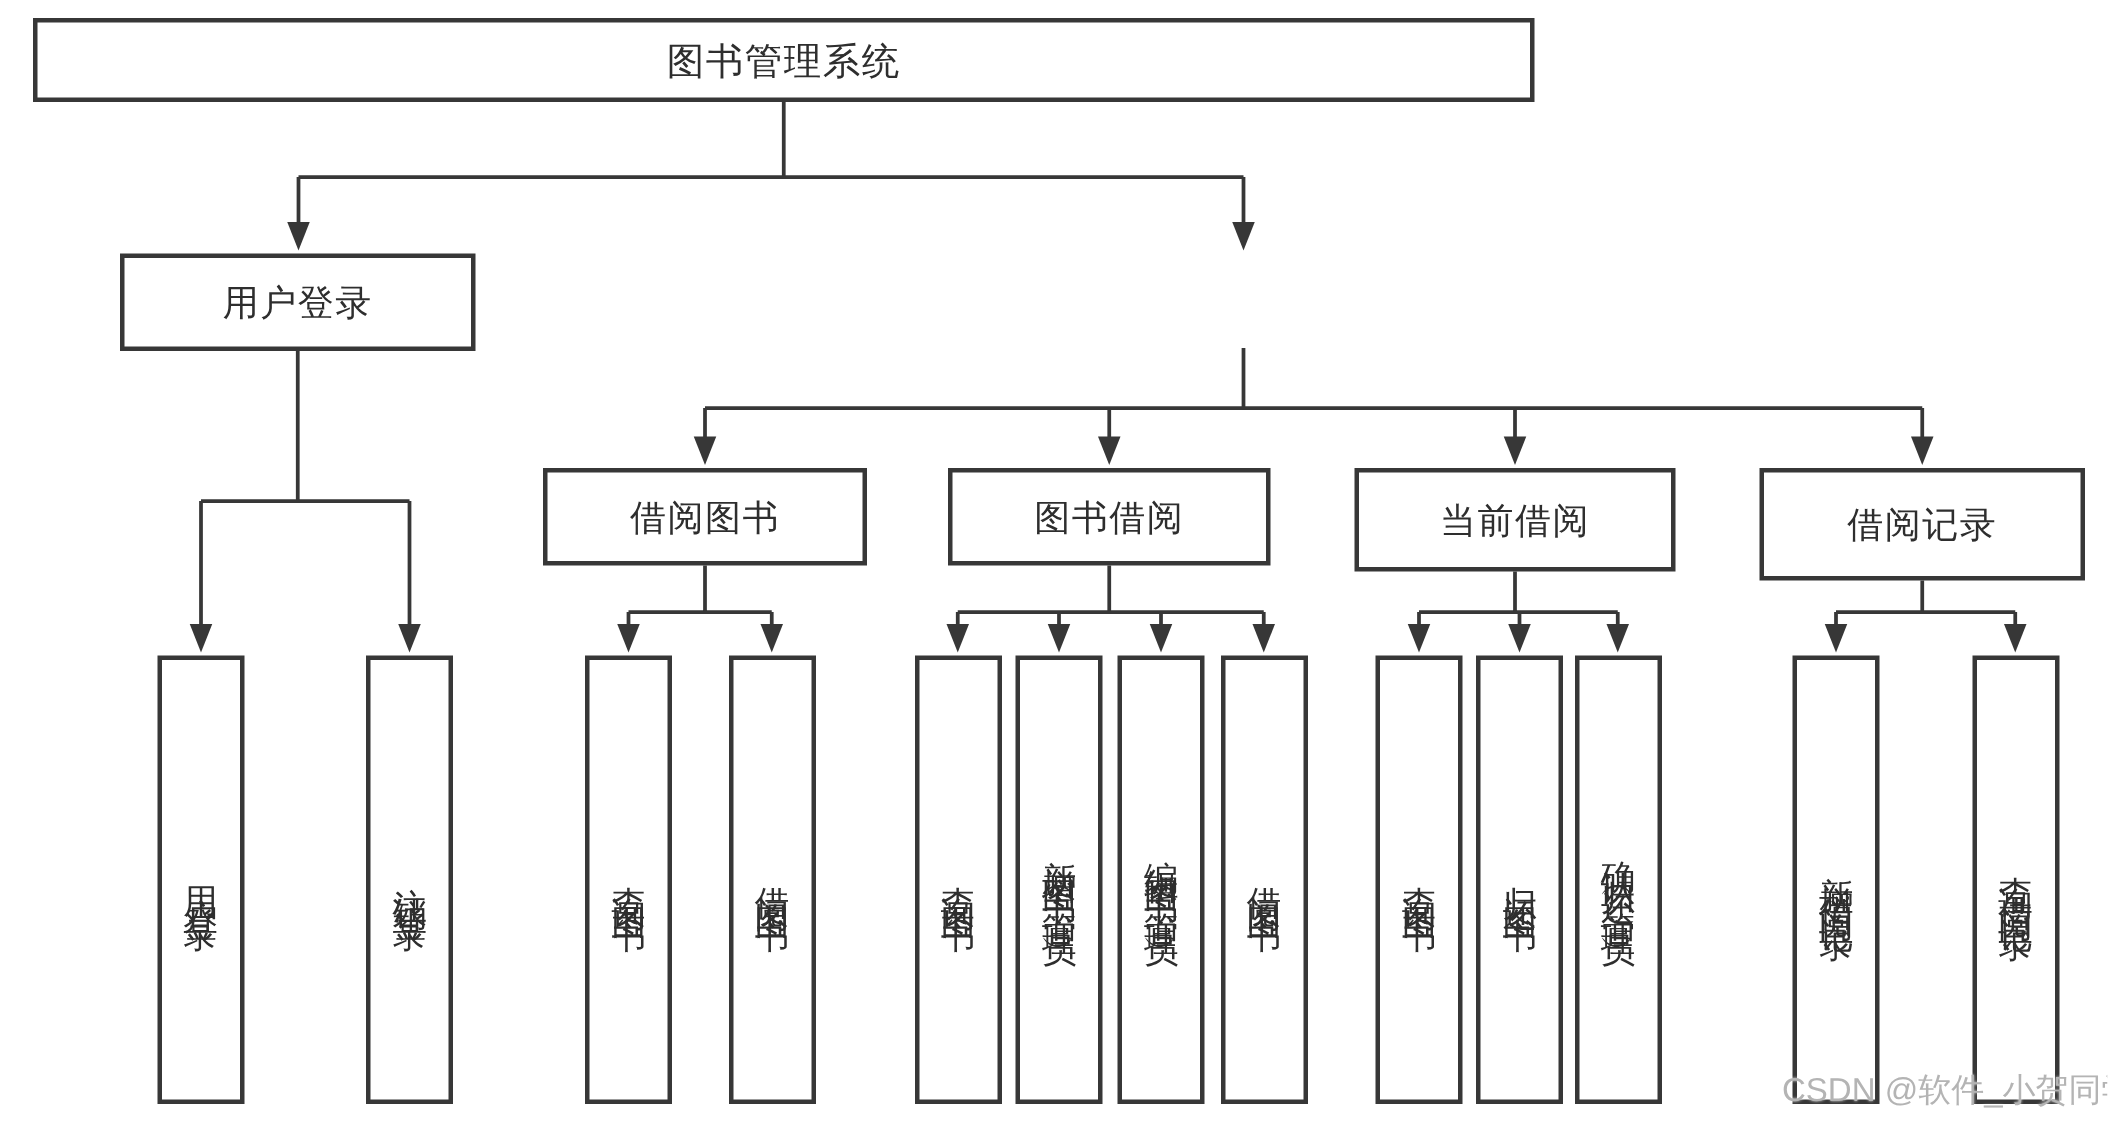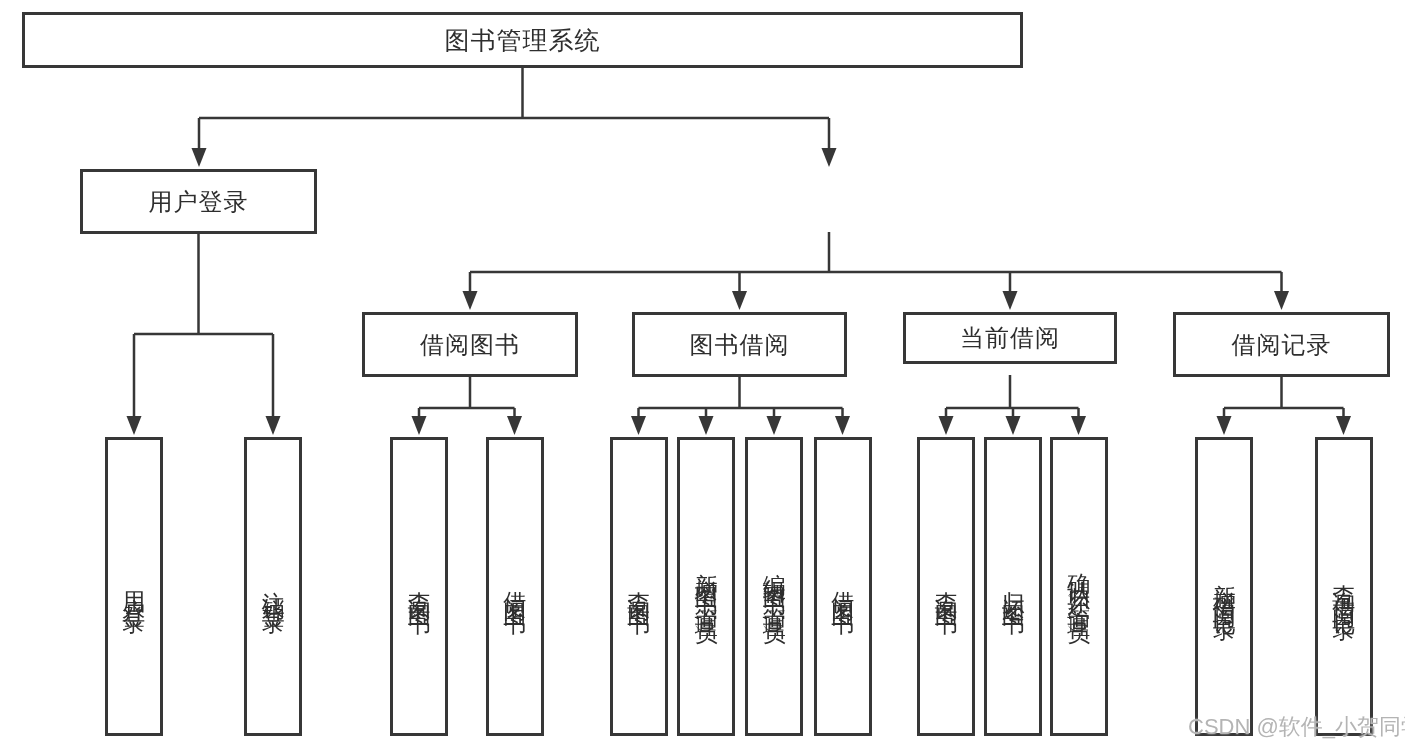--- a/index.html
+++ b/index.html
@@ -76,22 +76,22 @@
       <polygon points="1336,416 1351,416 1343.5,435"></polygon>
     </g>
   </svg>
 
   <div class="node root-node" style="left:22px;top:12px;width:1001px;height:56px;">图书管理系统</div>
 
   <div class="node branch-node" style="left:80px;top:169px;width:237px;height:65px;">用户登录</div>
 
   <div class="node branch-node" style="left:362px;top:312px;width:216px;height:65px;">借阅图书</div>
   <div class="node branch-node" style="left:632px;top:312px;width:215px;height:65px;text-align:right;">图书借阅</div>
-  <div class="node branch-node" style="left:903px;top:312px;width:214px;height:52px;">当前借阅</div>
-  <div class="node branch-node" style="left:1173px;top:312px;width:217px;height:65px;">借阅记录</div>
+  <div class="node branch-node" style="left:903px;top:312px;width:214px;height:69px;">当前借阅</div>
+  <div class="node branch-node" style="left:1173px;top:312px;width:217px;height:75px;">借阅记录</div>
 
   <div class="node leaf-node" style="left:104.5px;top:437px;width:58px;height:299px;">用户登录</div>
   <div class="node leaf-node" style="left:244px;top:437px;width:58px;height:299px;">注销登录</div>
 
   <div class="node leaf-node" style="left:390px;top:437px;width:58px;height:299px;">查询图书</div>
   <div class="node leaf-node" style="left:485.5px;top:437px;width:58px;height:299px;">借阅图书</div>
 
   <div class="node leaf-node" style="left:609.5px;top:437px;width:58px;height:299px;">查询图书</div>
   <div class="node leaf-node" style="left:677px;top:437px;width:58px;height:299px;">新增图书（管理员）</div>
   <div class="node leaf-node" style="left:745px;top:437px;width:58px;height:299px;">编辑图书（管理员）</div>

